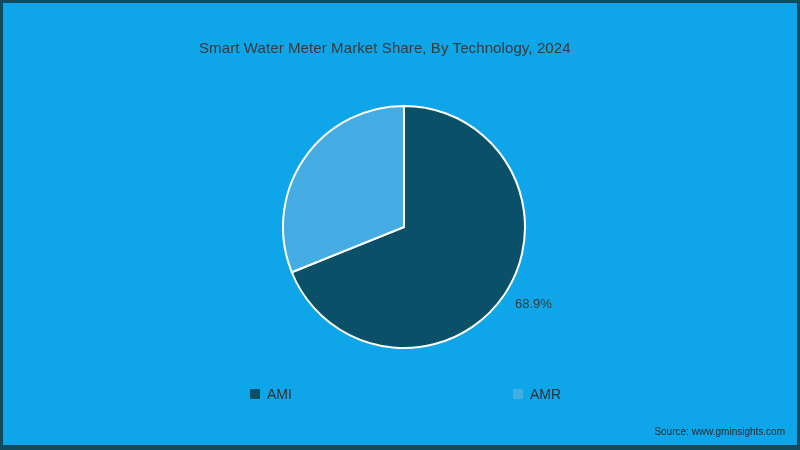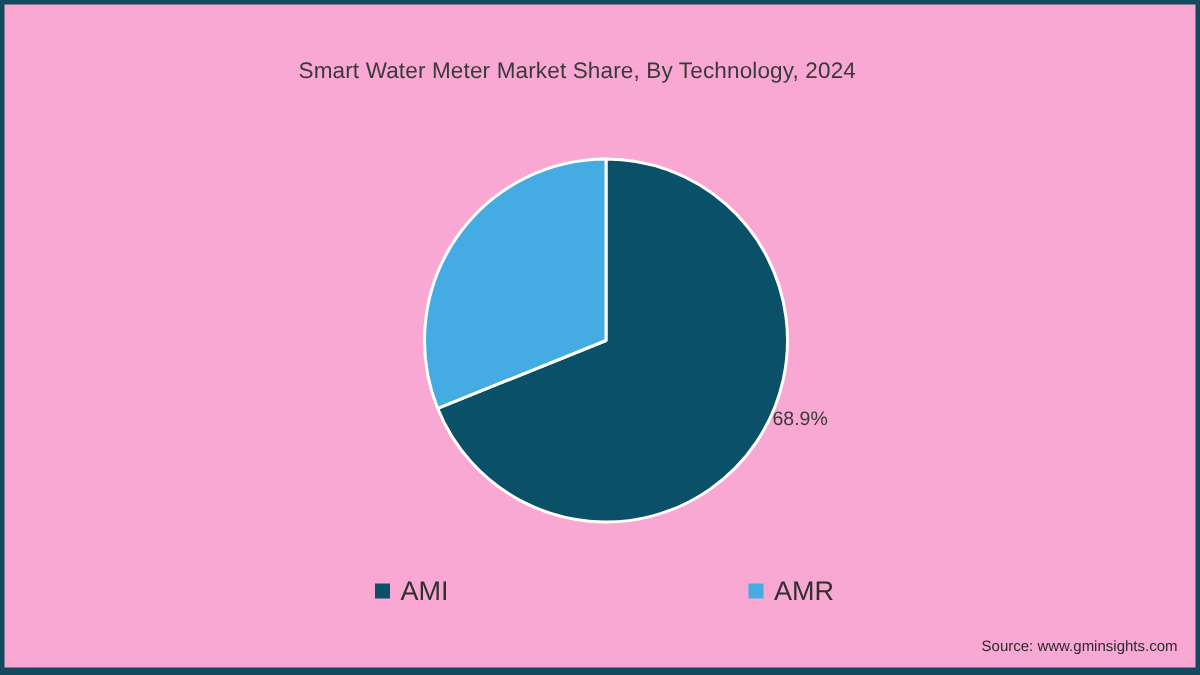--- a/index.html
+++ b/index.html
@@ -8,21 +8,21 @@
     background: #ffffff;
   }
   body {
     font-family: "Liberation Sans", sans-serif;
   }
   #figure {
     position: relative;
     width: 800px;
     height: 450px;
     box-sizing: border-box;
-    background: #f9a8d4;
+    background: #0ea5e9;
     border: 3px solid #124a5d;
     border-bottom-width: 5px;
     overflow: hidden;
   }
   #chart-title {
     position: absolute;
     left: 196px;
     top: 36px;
     font-size: 15px;
     color: #3a3a3a;
@@ -42,50 +42,50 @@
     top: 0;
   }
   .slice-path {
     stroke: #ffffff;
     stroke-width: 2;
     stroke-linejoin: round;
   }
   #data-label-0 {
     position: absolute;
     left: 512px;
-    top: 268px;
+    top: 293px;
     font-size: 13px;
     color: #3a3a3a;
     white-space: nowrap;
   }
   #legend {
     position: absolute;
     left: 0;
     top: 382px;
     width: 800px;
     height: 20px;
   }
   .legend-entry {
     position: absolute;
     top: 0;
     display: flex;
     align-items: center;
     height: 18px;
   }
   .legend-entry.entry-0 { left: 247px; }
-  .legend-entry.entry-1 { left: 496px; }
+  .legend-entry.entry-1 { left: 510px; }
   .legend-swatch {
     width: 10px;
     height: 10px;
     display: inline-block;
     flex: 0 0 auto;
   }
   .legend-label {
     margin-left: 7px;
-    font-size: 18px;
+    font-size: 14px;
     color: #2f2f2f;
     white-space: nowrap;
   }
   #source-note {
     position: absolute;
     right: 12px;
     bottom: 8px;
     font-size: 10px;
     color: #2b2b2b;
     white-space: nowrap;

